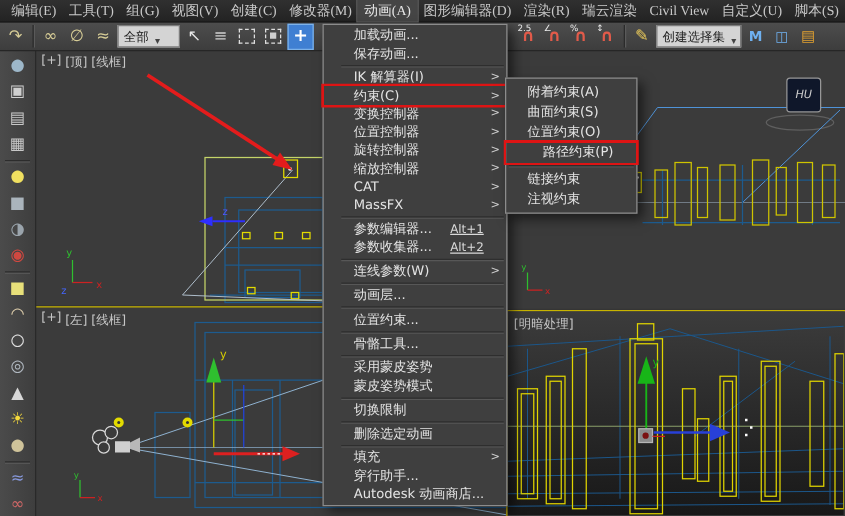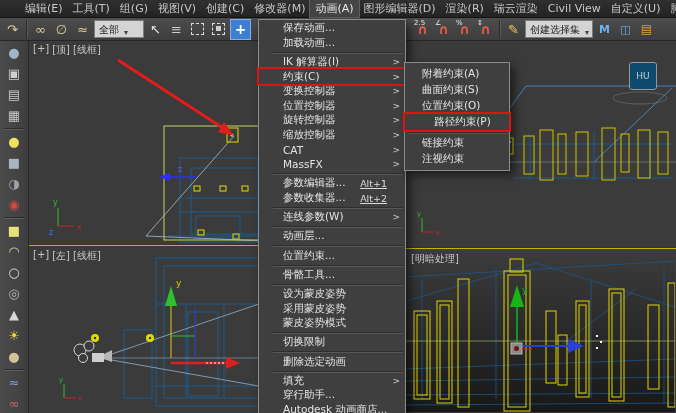--- a/index.html
+++ b/index.html
@@ -1,20 +1,20 @@
 <!DOCTYPE html>
 <html><head>
 <meta charset="utf-8">
 <style>
   html,body{margin:0;padding:0;background:#1b1b1b;}
   .app{position:relative;width:676px;height:413px;background:#353535;overflow:hidden;
        font-family:"DejaVu Sans","Liberation Sans",sans-serif;-webkit-font-smoothing:antialiased;}
   
   .menubar{position:absolute;top:0;left:0;right:0;height:17px;background:linear-gradient(#303030,#232323);
-           border-bottom:1px solid #141414;display:flex;align-items:center;padding-left:20px;z-index:30;}
+           border-bottom:1px solid #141414;display:flex;align-items:center;padding-left:4px;z-index:30;font-family:Liberation Serif, serif;}
   .mbitem{font-size:11px;color:#c9c9c9;padding:1px 5px;white-space:nowrap;cursor:default;}
   .mbitem.active{background:#454545;outline:1px solid #5f5f5f;color:#e8e8e8;}
   
   .toolbar{position:absolute;top:18px;left:0;right:0;height:22px;background:linear-gradient(#4d4d4d,#3d3d3d);
            border-bottom:1px solid #262626;display:flex;align-items:center;gap:2px;padding-left:3px;z-index:10;}
   .tbtn{width:19px;height:19px;display:flex;align-items:center;justify-content:center;
         font-size:13px;color:#d6cc96;position:relative;flex:none;}
   .tsep{width:1px;height:18px;background:#2b2b2b;box-shadow:1px 0 0 #5a5a5a;margin:0 2px;flex:none;}
   .tdrop{height:16px;background:#d4d4d4;border:1px solid #7c7c7c;color:#1a1a1a;font-size:10px;
          display:flex;align-items:flex-end;padding:0 4px;gap:5px;flex:none;white-space:nowrap;}
@@ -34,22 +34,22 @@
   .licon.lsep{height:4px;width:20px;}
   .licon.lsep::after{content:"";width:20px;height:1px;background:#2c2c2c;box-shadow:0 1px 0 #5c5c5c;}
   
   .vp{position:absolute;background:#3b3b3b;overflow:hidden;}
   .vpA{left:28px;top:40px;width:377px;height:204px;}
   .vpB{left:28px;top:245px;width:377px;height:168px;border-top:1px solid #c8b400;}
   .vpC{left:405px;top:40px;width:271px;height:207px;border-left:1px solid #262626;}
   .vpD{left:405px;top:248px;width:271px;height:165px;border:1px solid #c8b400;}
   .vp svg{position:absolute;left:0;top:0;}
   .vp-label{position:absolute;top:3px;left:5px;font-size:10px;color:#c6c6c6;display:flex;gap:3px;z-index:3;}
-  .viewcube{position:absolute;right:20px;top:22px;width:26px;height:26px;background:#0c4a6e;border:1px solid #979797;
-            border-radius:3px;color:#cccccc;font-size:9px;display:flex;align-items:center;justify-content:center;z-index:2;}
+  .viewcube{position:absolute;right:20px;top:22px;width:26px;height:26px;background:#0f172a;border:1px solid #979797;
+            border-radius:3px;color:#cccccc;font-size:9px;display:flex;align-items:center;justify-content:center;z-index:2;font-style:italic;}
   
   .menu-panel{position:absolute;left:258px;top:19px;width:146px;background:#3f3f3f;border:1px solid #8c8c8c;
               box-shadow:4px 4px 9px rgba(0,0,0,.55);z-index:40;padding:1px 0;}
   .mi{display:flex;align-items:center;height:14.6px;padding:0 6px 0 24px;font-size:10.5px;color:#e4e4e4;
       position:relative;white-space:nowrap;}
   .mi .sc{margin-left:auto;font-size:9.5px;color:#dadada;padding-right:12px;text-decoration:underline;}
   .mi .arr{position:absolute;right:5px;font-size:9px;color:#cfcfcf;}
   .mi.msep{height:4.6px;padding:0 2px;}
   .mi.msep::after{content:"";flex:1;height:1px;background:#2e2e2e;box-shadow:0 1px 0 #575757;}
   .annotated{box-shadow:0 0 0 2px #de1414;z-index:4;justify-content:center;}
@@ -440,27 +440,27 @@
         <rect x="105" y="94" width="11" height="11" fill="#8a8a8a" stroke="#b5b5b5"></rect>
         <circle cx="110.5" cy="99.5" r="2.5" fill="#7a1010"></circle>
         <line x1="116" y1="100" x2="126" y2="100" stroke="#cc2020"></line>
       </g>
     </svg>
   </div>
 
   <div class="menu-panel">
 
       <div class="mi">
+        <span class="lbl">加载动画...</span>
+        <span class="sc"></span>
+        <span class="arr"></span>
+      </div>
+
+      <div class="mi">
         <span class="lbl">保存动画...</span>
-        <span class="sc"></span>
-        <span class="arr"></span>
-      </div>
-
-      <div class="mi">
-        <span class="lbl">加载动画...</span>
         <span class="sc"></span>
         <span class="arr"></span>
       </div>
 
       <div class="mi msep">
         <span class="lbl"></span>
         <span class="sc"></span>
         <span class="arr"></span>
       </div>
 
@@ -577,25 +577,20 @@
         <span class="sc"></span>
         <span class="arr"></span>
       </div>
 
       <div class="mi msep">
         <span class="lbl"></span>
         <span class="sc"></span>
         <span class="arr"></span>
       </div>
 
-      <div class="mi">
-        <span class="lbl">设为蒙皮姿势</span>
-        <span class="sc"></span>
-        <span class="arr"></span>
-      </div>
 
       <div class="mi">
         <span class="lbl">采用蒙皮姿势</span>
         <span class="sc"></span>
         <span class="arr"></span>
       </div>
 
       <div class="mi">
         <span class="lbl">蒙皮姿势模式</span>
         <span class="sc"></span>

